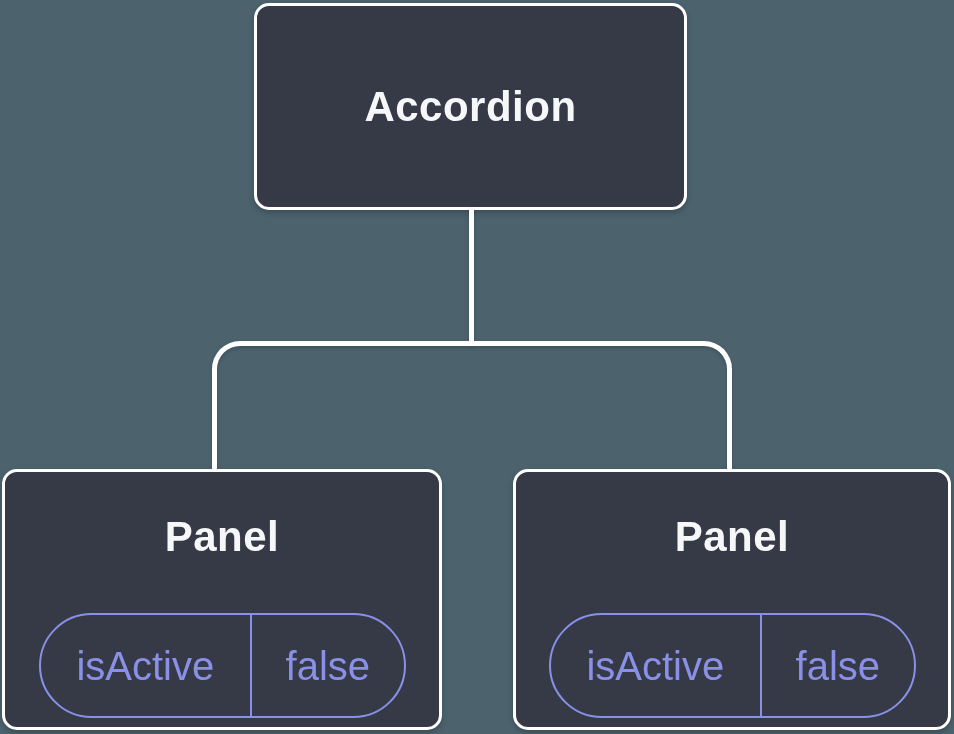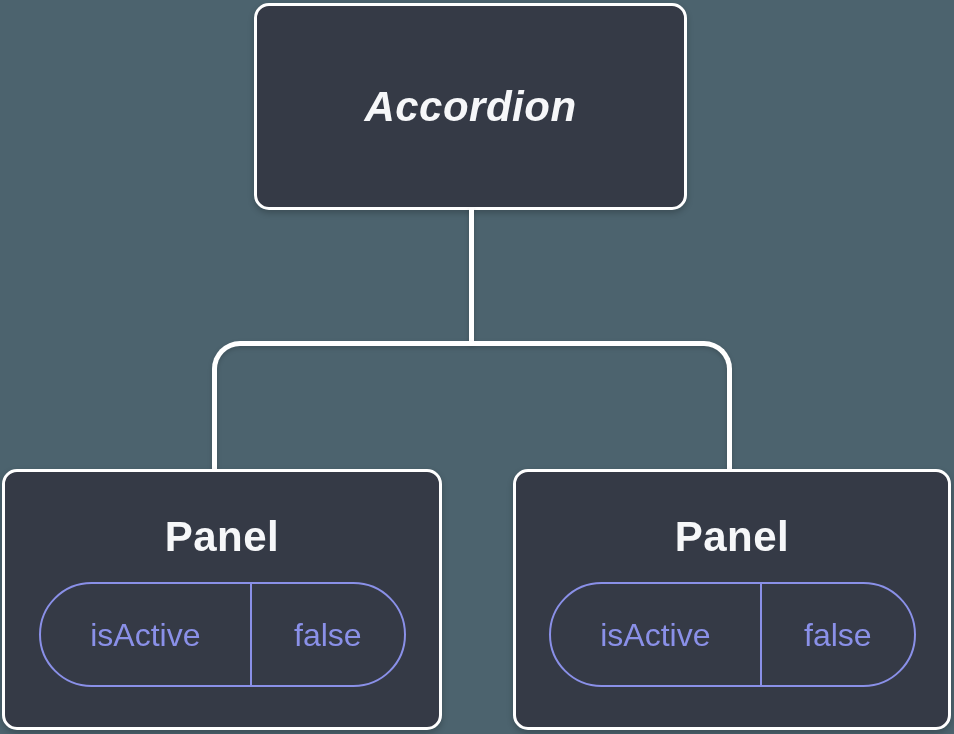--- a/index.html
+++ b/index.html
@@ -25,21 +25,21 @@
   .node {
     position: absolute;
     background: var(--node-fill);
     border: 3px solid var(--node-border);
     border-radius: 15px;
     box-shadow: 0 3px 6px rgba(0,0,0,0.22);
   }
   .root-node {
     left: 254px; top: 3px;
     width: 433px; height: 207px;
-    display: flex; align-items: center; justify-content: center; font-style: italic;
+    display: flex; align-items: center; justify-content: center;
   }
   .node-label {
     color: var(--node-text);
     font-size: 42px;
     font-weight: 600;
     line-height: 1;
     letter-spacing: 0.5px;
   }
   
   .connector-stem {
@@ -58,37 +58,38 @@
     border-width: 5px 5px 0 5px;
     border-radius: 28px 28px 0 0;
     filter: drop-shadow(0 2px 2px rgba(0,0,0,0.18));
   }
   
   .panel-node {
     display: flex;
     flex-direction: column;
     align-items: center;
     padding-top: 44px;
+    gap: 31px;
   }
   .panel-left  { left: 2px;   top: 469px; width: 440px; height: 261px; }
   .panel-right { left: 513px; top: 469px; width: 438px; height: 261px; }
   .state-pill {
     margin-top: 24px;
     width: 367px; height: 105px;
     border: 2px solid var(--state-accent);
     border-radius: 53px;
     display: flex;
     align-items: stretch;
   }
   .pill-cell {
     display: flex;
     align-items: center;
     justify-content: center;
     color: var(--state-accent);
-    font-size: 32px;
+    font-size: 40px;
     font-weight: 400;
     line-height: 1;
   }
   .pill-key {
     flex: 0 0 58.3%;
     border-right: 2px solid var(--state-accent);
   }
   .pill-val { flex: 1 1 auto; text-align: right; }
 </style>
 </head>

